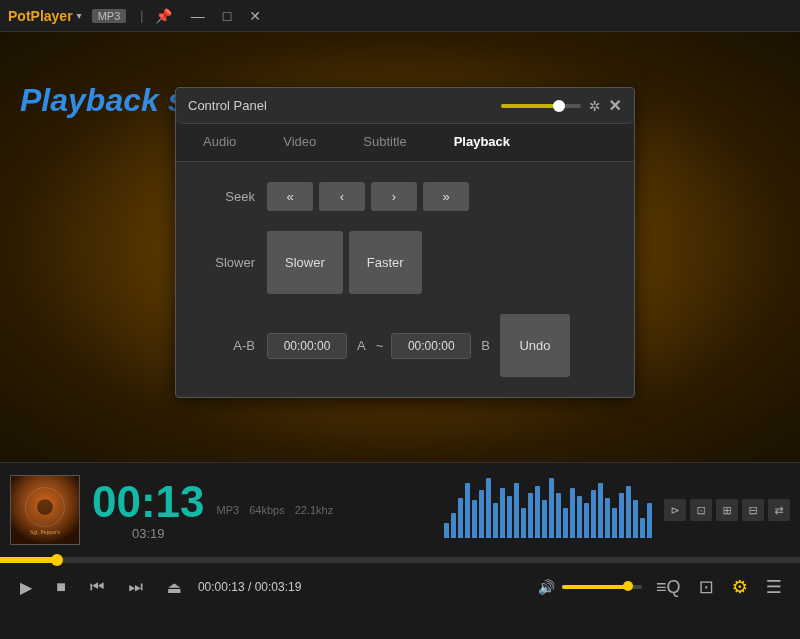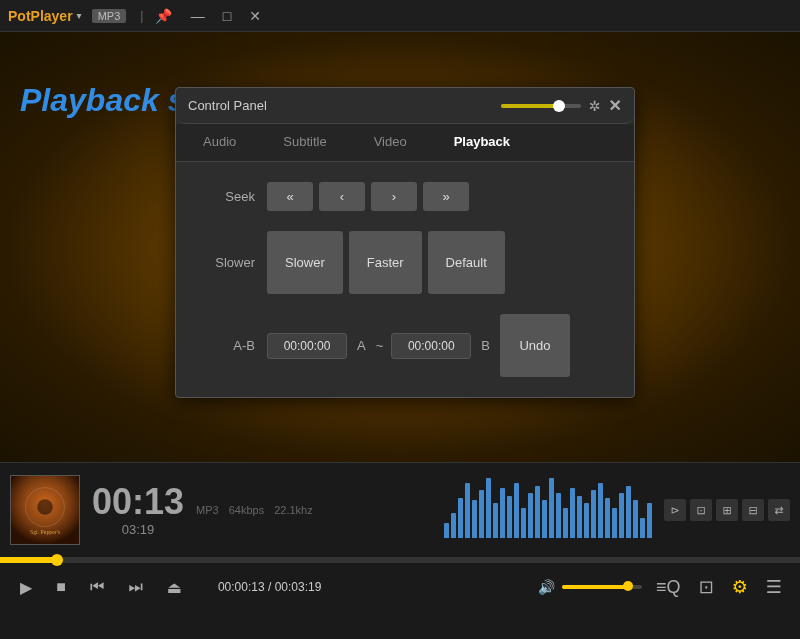--- a/index.html
+++ b/index.html
@@ -119,21 +119,21 @@
       flex-shrink: 0; overflow: hidden; position: relative;
       background: linear-gradient(135deg, #8B4513, #D2691E, #8B4513);
     }
     .album-art-inner {
       width: 100%; height: 100%;
       background: linear-gradient(135deg, #c5922a 0%, #a07028 30%, #7a4e10 60%, #4a2800 100%);
       display: flex; align-items: center; justify-content: center;
     }
 
     .time-display { text-align: center; min-width: 90px; }
-    .time-main { color: #a3a3a3; font-size: 36px; font-weight: bold; line-height: 1; }
+    .time-main { color: #14b8a6; font-size: 44px; font-weight: bold; line-height: 1; }
     .time-total { color: #888; font-size: 13px; margin-top: 2px; }
 
     .track-info { flex: 1; }
     .track-status { color: #fff; font-size: 16px; font-weight: bold; margin-bottom: 4px; }
     .track-meta { color: #666; font-size: 11px; display: flex; gap: 10px; }
     .track-meta span { color: #666; }
 
     
     .progress-bar-wrap {
       width: 800px; height: 6px; background: #333; cursor: pointer; position: relative;
@@ -159,21 +159,21 @@
 
     
     .bottom-controls {
       display: flex; align-items: center; padding: 8px 12px;
       gap: 8px; height: 48px;
     }
     .ctrl-btn {
       background: none; border: none; color: #aaa; cursor: pointer;
       font-size: 16px; padding: 4px 8px; border-radius: 3px;
     }
-    .time-counter { color: #ccc; font-size: 12px; margin: 0 20px; }
+    .time-counter { color: #ccc; font-size: 12px; margin: 0 0; }
     .spacer { flex: 1; }
     .right-controls { display: flex; align-items: center; gap: 6px; }
     .right-btn {
       background: none; border: none; color: #aaa; cursor: pointer;
       font-size: 18px; padding: 4px 6px; border-radius: 3px;
     }
     .right-btn.gear { color: #ffcc00; }
 
     
     .spectrum-container {
@@ -208,43 +208,42 @@
           <div class="cp-slider-fill"></div>
           <div class="cp-slider-thumb"></div>
         </div>
         <span class="cp-pin">✲</span>
         <span class="cp-close">✕</span>
       </div>
     </div>
 
     <div class="cp-tabs">
       <div class="cp-tab">Audio</div>
+      <div class="cp-tab">Video</div>
       <div class="cp-tab">Subtitle</div>
-      <div class="cp-tab">Video</div>
       <div class="cp-tab active">Playback</div>
     </div>
 
     <div class="cp-content">
 
       <div class="cp-row">
         <span class="cp-label">Seek</span>
         <div class="cp-btns">
           <button class="cp-btn">«</button>
           <button class="cp-btn">‹</button>
           <button class="cp-btn">›</button>
           <button class="cp-btn">»</button>
         </div>
       </div>
 
       <div class="cp-row">
         <span class="cp-label">Slower</span>
         <div class="cp-btns">
           <button class="cp-btn-text">Slower</button>
           <button class="cp-btn-text">Faster</button>
-          <button class="cp-btn-text">Default</button>
         </div>
       </div>
 
       <div class="cp-ab-row">
         <span class="cp-ab-label">A-B</span>
         <input class="cp-time-input" type="text" value="00:00:00" style="">
         <span class="cp-ab-letter">A</span>
         <span class="cp-tilde">~</span>
         <input class="cp-time-input" type="text" value="00:00:00" style="">
         <span class="cp-ab-letter">B</span>

